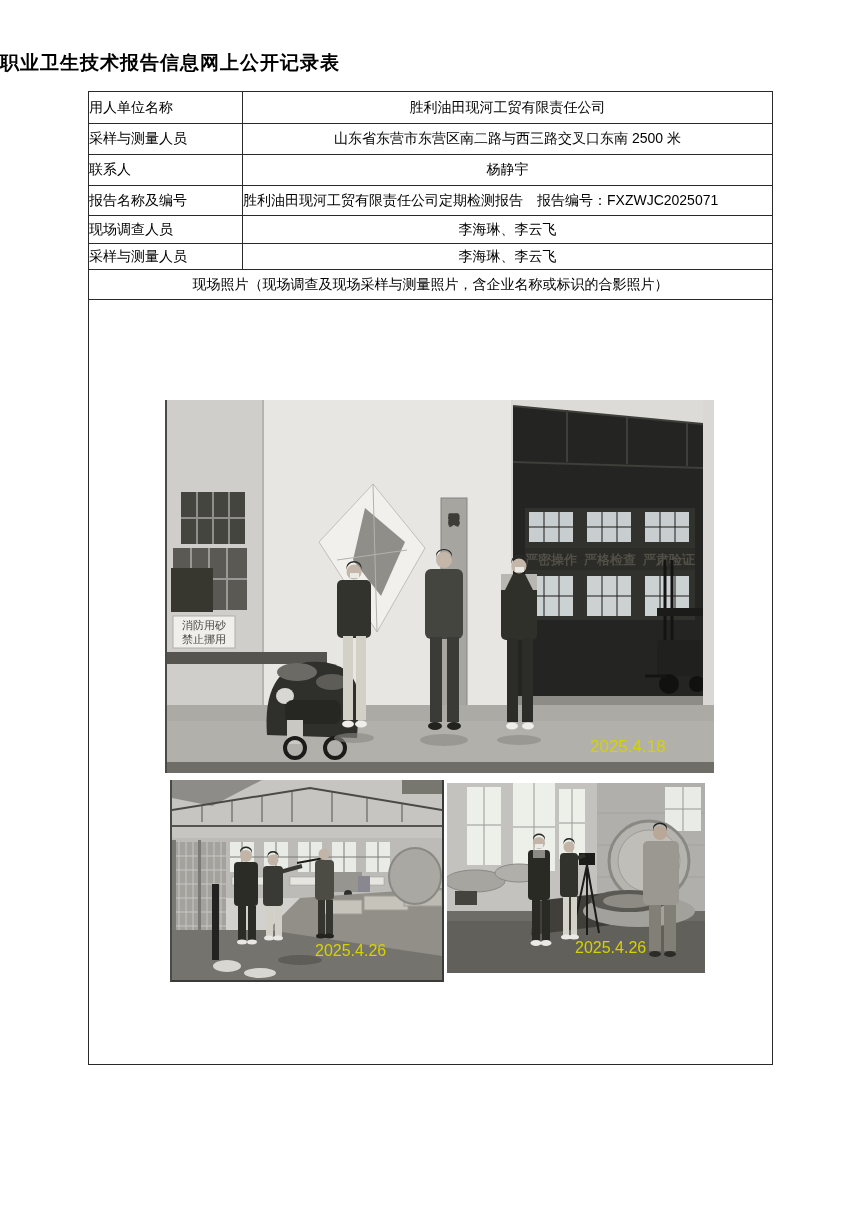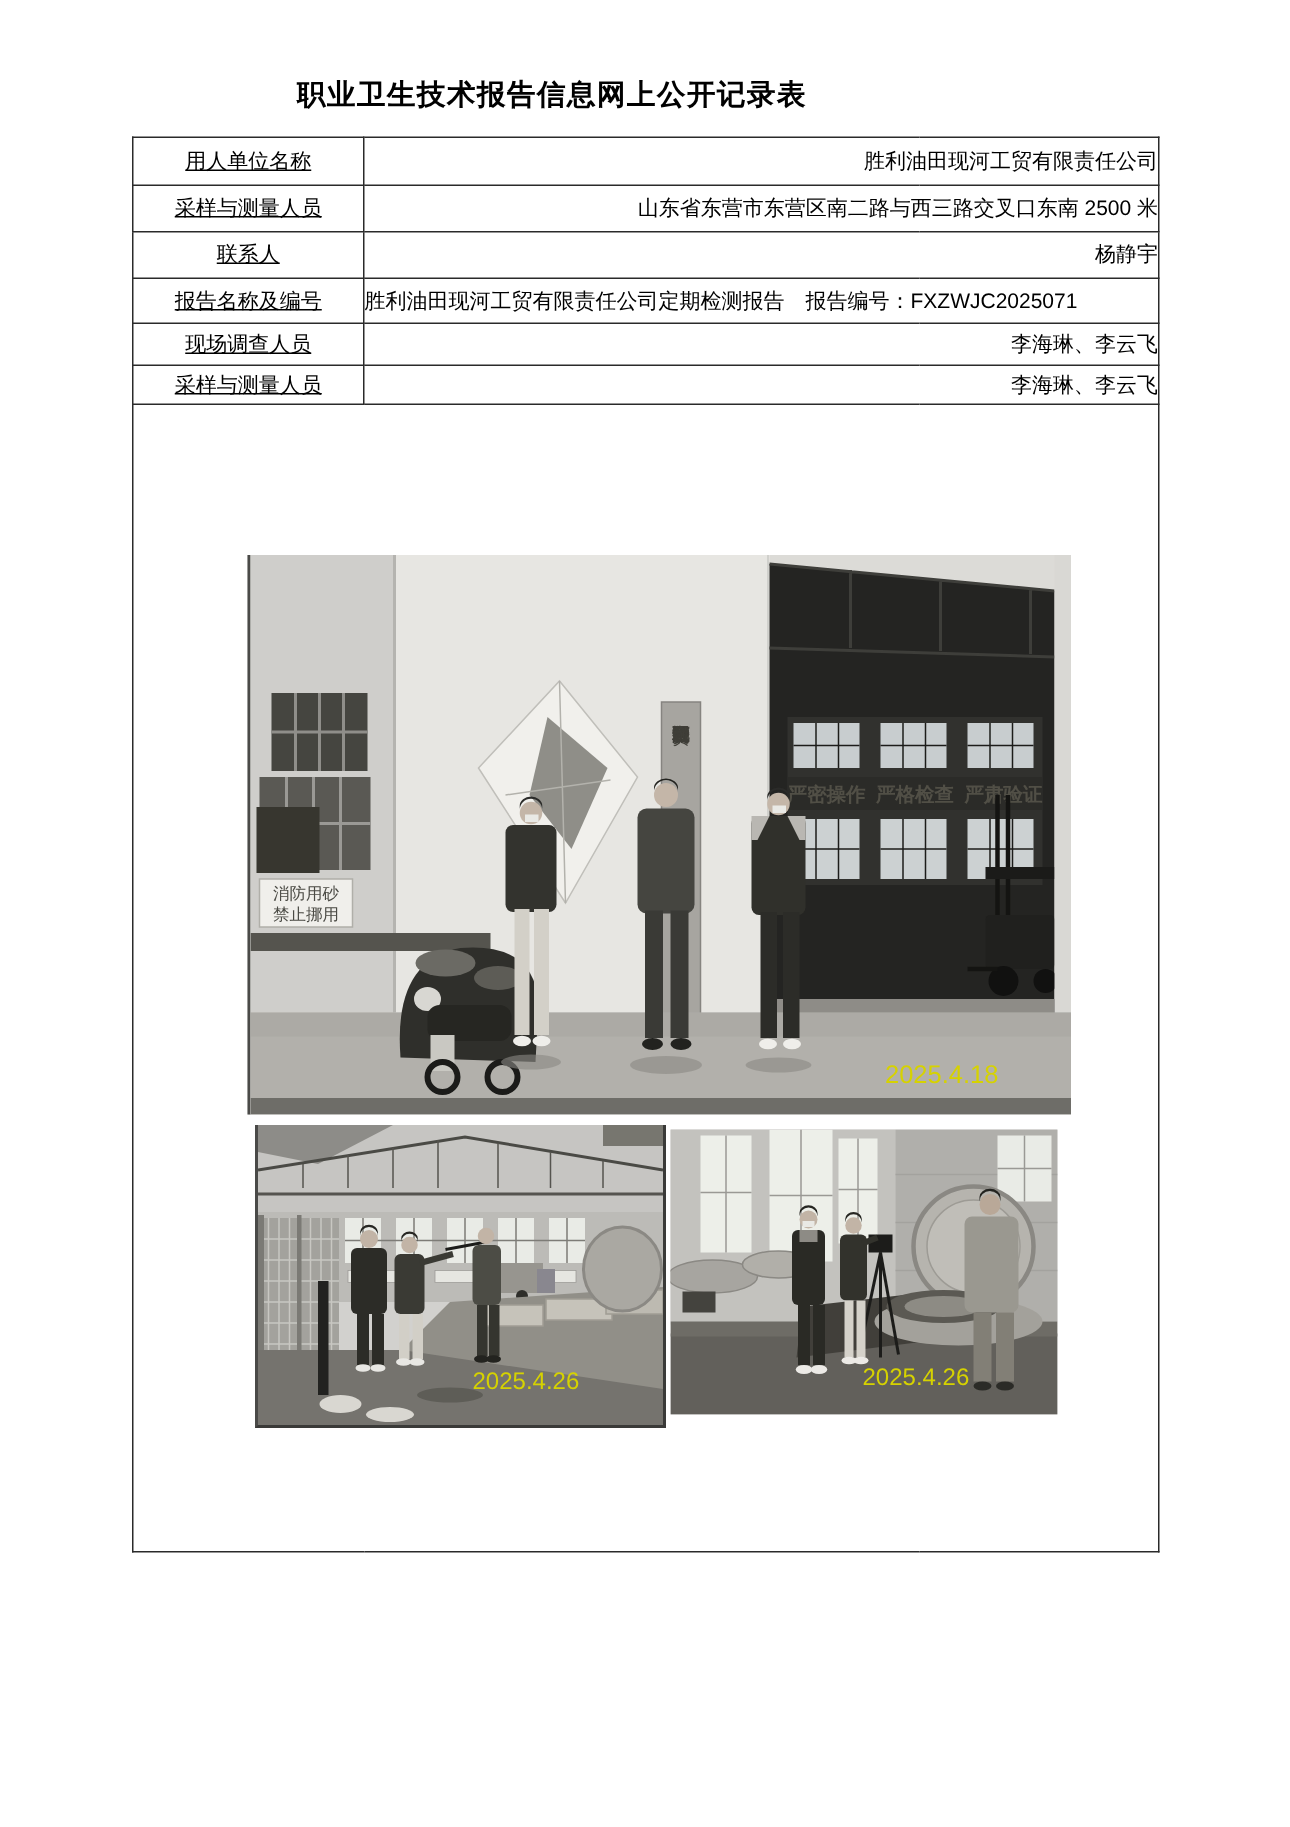--- a/index.html
+++ b/index.html
@@ -1,33 +1,33 @@
 <!DOCTYPE html>
 <html><head>
 <meta charset="utf-8">
 <style>
   html,body{margin:0;padding:0;background:#ffffff;}
   .page{
     position:relative;width:860px;height:1218px;background:#ffffff;
     font-family:"Liberation Sans", sans-serif;color:#000;overflow:hidden;
   }
   .doc-title{
-    position:absolute;top:50px;left:0;width:736px;text-align:center;
+    position:absolute;top:50px;left:0;width:736px;text-align:left;
     font-size:19px;font-weight:bold;letter-spacing:1px;color:#000;
   }
   table.record{
     position:absolute;left:88px;top:91px;width:684px;
     border-collapse:collapse;table-layout:fixed;
   }
   table.record td{
     border:1px solid #2a2a2a;font-size:14px;color:#000;
     padding:0;overflow:hidden;white-space:nowrap;
   }
-  td.lbl{text-align:center;text-decoration:underline;}
-  td.val{padding-left:20px;text-align:right;}
+  td.lbl{}
+  td.val{padding-left:20px;text-align:center;}
   td.val-tight{padding-left:5px;text-align:left;}
   td.span-head{text-align:center;}
   td.photo-cell{padding:0;vertical-align:top;}
   .photo-area{position:relative;width:682px;height:764px;}
   .photo{position:absolute;background:#d8d7d3;}
   .photo1{left:76px;top:100px;width:547px;height:373px;border-left:2px solid #4a4a48;}
   .photo2{left:81px;top:480px;width:270px;height:200px;border-left:2px solid #4a4a48;border-right:2px solid #3a3a38;border-bottom:2px solid #3a3a38;}
   .photo3{left:358px;top:483px;width:258px;height:190px;}
   svg{display:block;}
 </style>
@@ -63,20 +63,23 @@
         <td class="val-tight" colspan="3">胜利油田现河工贸有限责任公司定期检测报告　报告编号：FXZWJC2025071</td>
       </tr>
       <tr style="height:28px">
         <td class="lbl">现场调查人员</td>
         <td class="val" colspan="3">李海琳、李云飞</td>
       </tr>
       <tr style="height:26px">
         <td class="lbl">采样与测量人员</td>
         <td class="val" colspan="3">李海琳、李云飞</td>
       </tr>
+      <tr style="height:30px">
+        <td class="span-head" colspan="4">现场照片（现场调查及现场采样与测量照片，含企业名称或标识的合影照片）</td>
+      </tr>
       <tr>
         <td class="photo-cell" colspan="4">
           <div class="photo-area">
 
             <div class="photo photo1">
               <svg width="547" height="373" viewBox="0 0 547 373">
                 <rect x="0" y="0" width="547" height="373" fill="#dcdbd7"></rect>
 
                 <rect x="0" y="0" width="96" height="305" fill="#cfcecb"></rect>
                 <rect x="14" y="92" width="64" height="52" fill="#454540"></rect>

